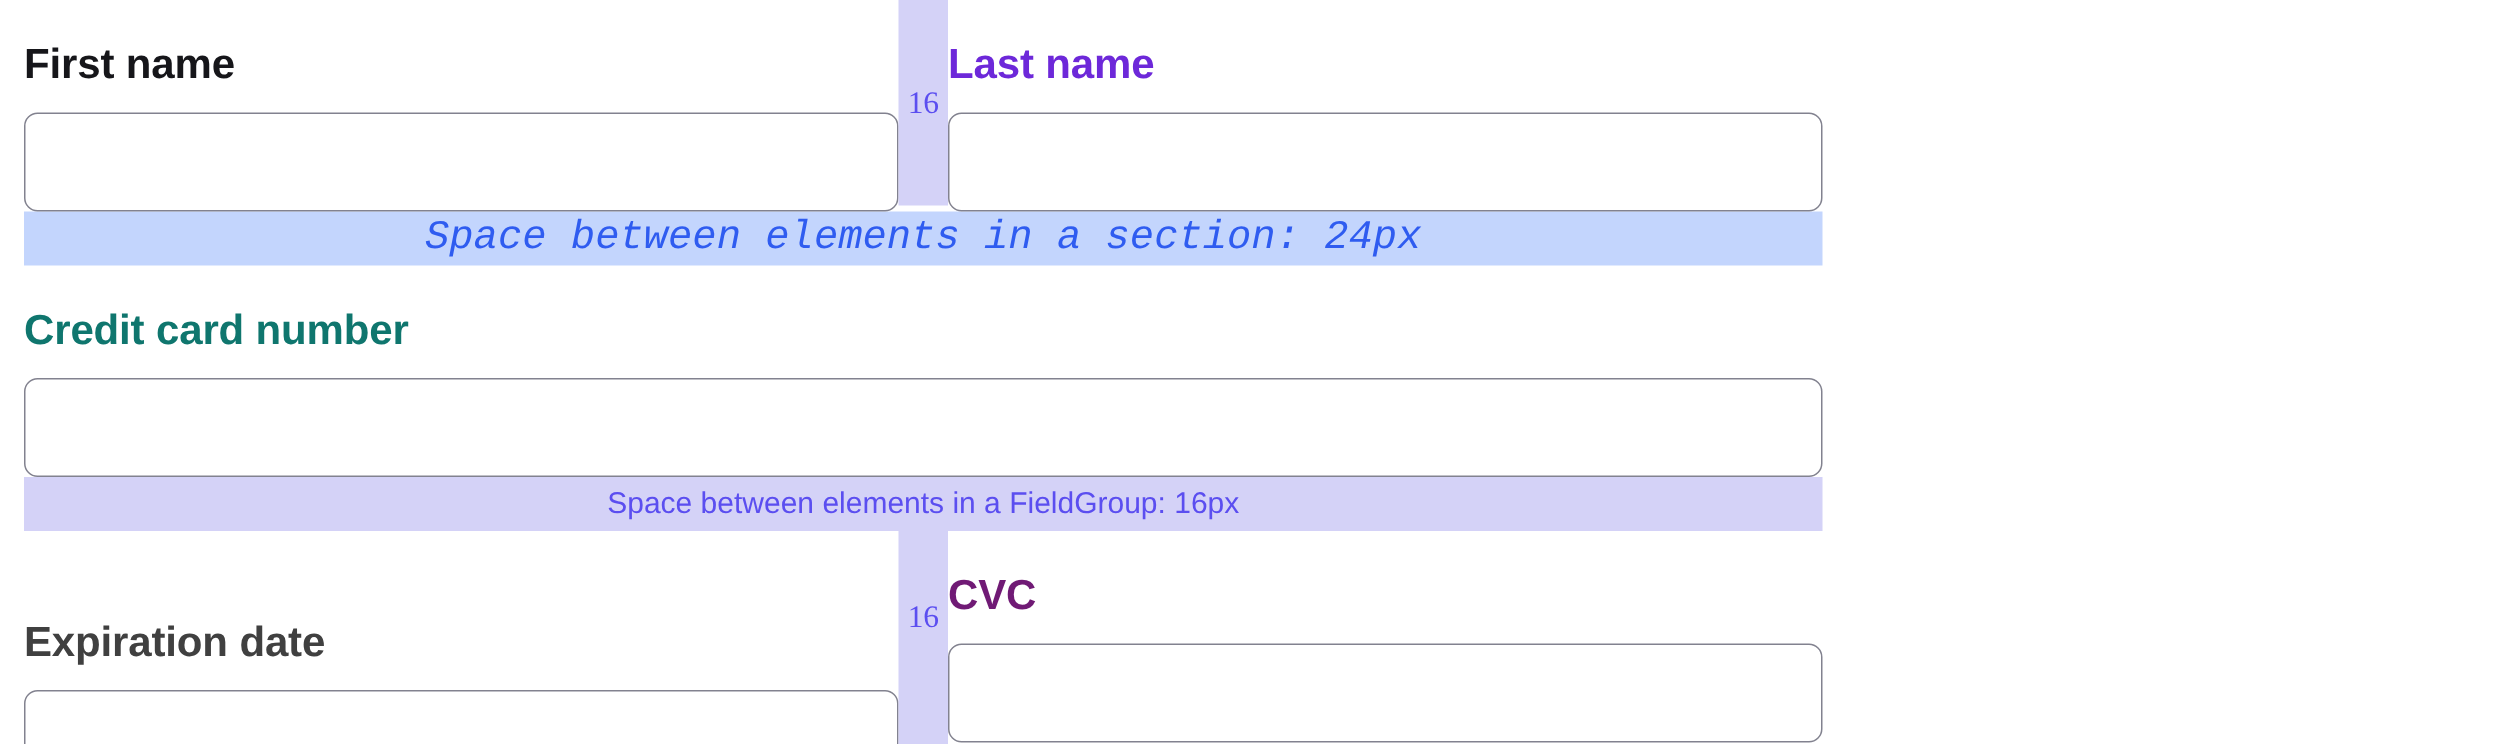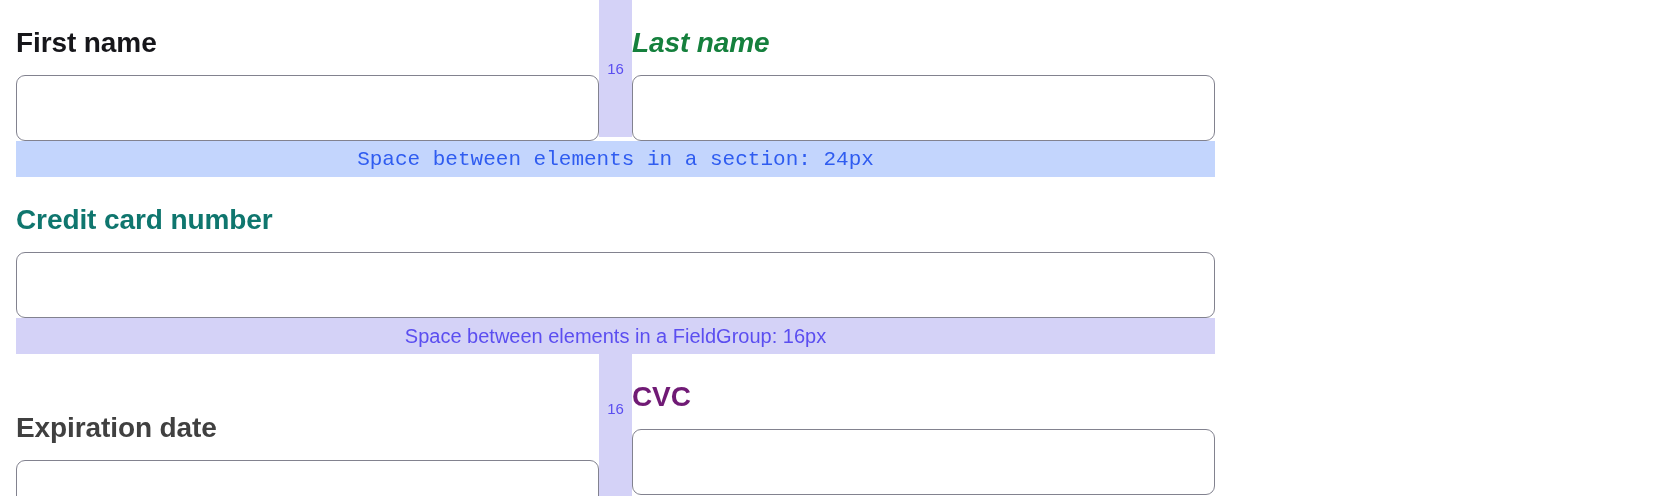--- a/index.html
+++ b/index.html
@@ -52,22 +52,22 @@
     position: absolute;
     left: 0;
     width: 33px;
     background: #d4d2f7;
     display: flex;
     align-items: center;
     justify-content: center;
   }
   .gap-band .gap-value {
     color: #5b4ef0;
-    font-family: Liberation Sans, sans-serif;
-    font-size: 15px;
+    font-family: Liberation Serif, serif;
+    font-size: 21px;
     line-height: 1;
     letter-spacing: -0.2px;
     white-space: nowrap;
   }
 
   
   .field-label {
     font-size: 28px;
     font-weight: bold;
     color: #16161a;
@@ -105,23 +105,24 @@
     justify-content: center;
     text-align: center;
   }
   .spacer-section {
     height: 36px;
     background: #c3d5fd;
   }
   .spacer-section .spacer-text {
     color: #2f5cf0;
     font-family: "Liberation Mono", monospace;
-    font-size: 21px;
+    font-size: 27px;
     line-height: 1;
     white-space: nowrap;
+    font-style: italic;
   }
   .spacer-fieldgroup {
     height: 36px;
     background: #d4d2f7;
   }
   .spacer-fieldgroup .spacer-text {
     color: #5b4ef0;
     font-family: "Liberation Sans", sans-serif;
     font-size: 20px;
     line-height: 1;
@@ -140,21 +141,21 @@
       <div class="pair-col">
         <div class="field-label" style="color: rgb(22, 22, 26);">First name</div>
         <input class="field-input" type="text" placeholder="" style="border-color: rgb(130, 130, 143);">
       </div>
       <div class="pair-gap">
         <div class="gap-band" style="top: 0px; height: 137px; background: rgb(212, 210, 247);">
           <span class="gap-value" style="color: rgb(91, 78, 240);">16</span>
         </div>
       </div>
       <div class="pair-col">
-        <div class="field-label" style="color: #15803d; font-style: italic;">Last name</div>
+        <div class="field-label" style="color: #6d28d9;">Last name</div>
         <input class="field-input" type="text" placeholder="" style="border-color: rgb(130, 130, 143);">
       </div>
     </div>
 
     <div class="spacer-band spacer-section" style="background: rgb(195, 213, 253);">
       <span class="spacer-text" style="color: rgb(47, 92, 240);">Space between elements in a section: 24px</span>
     </div>
 
     <div class="single-col">
       <div class="field-label" style="color: #0f766e;">Credit card number</div>

